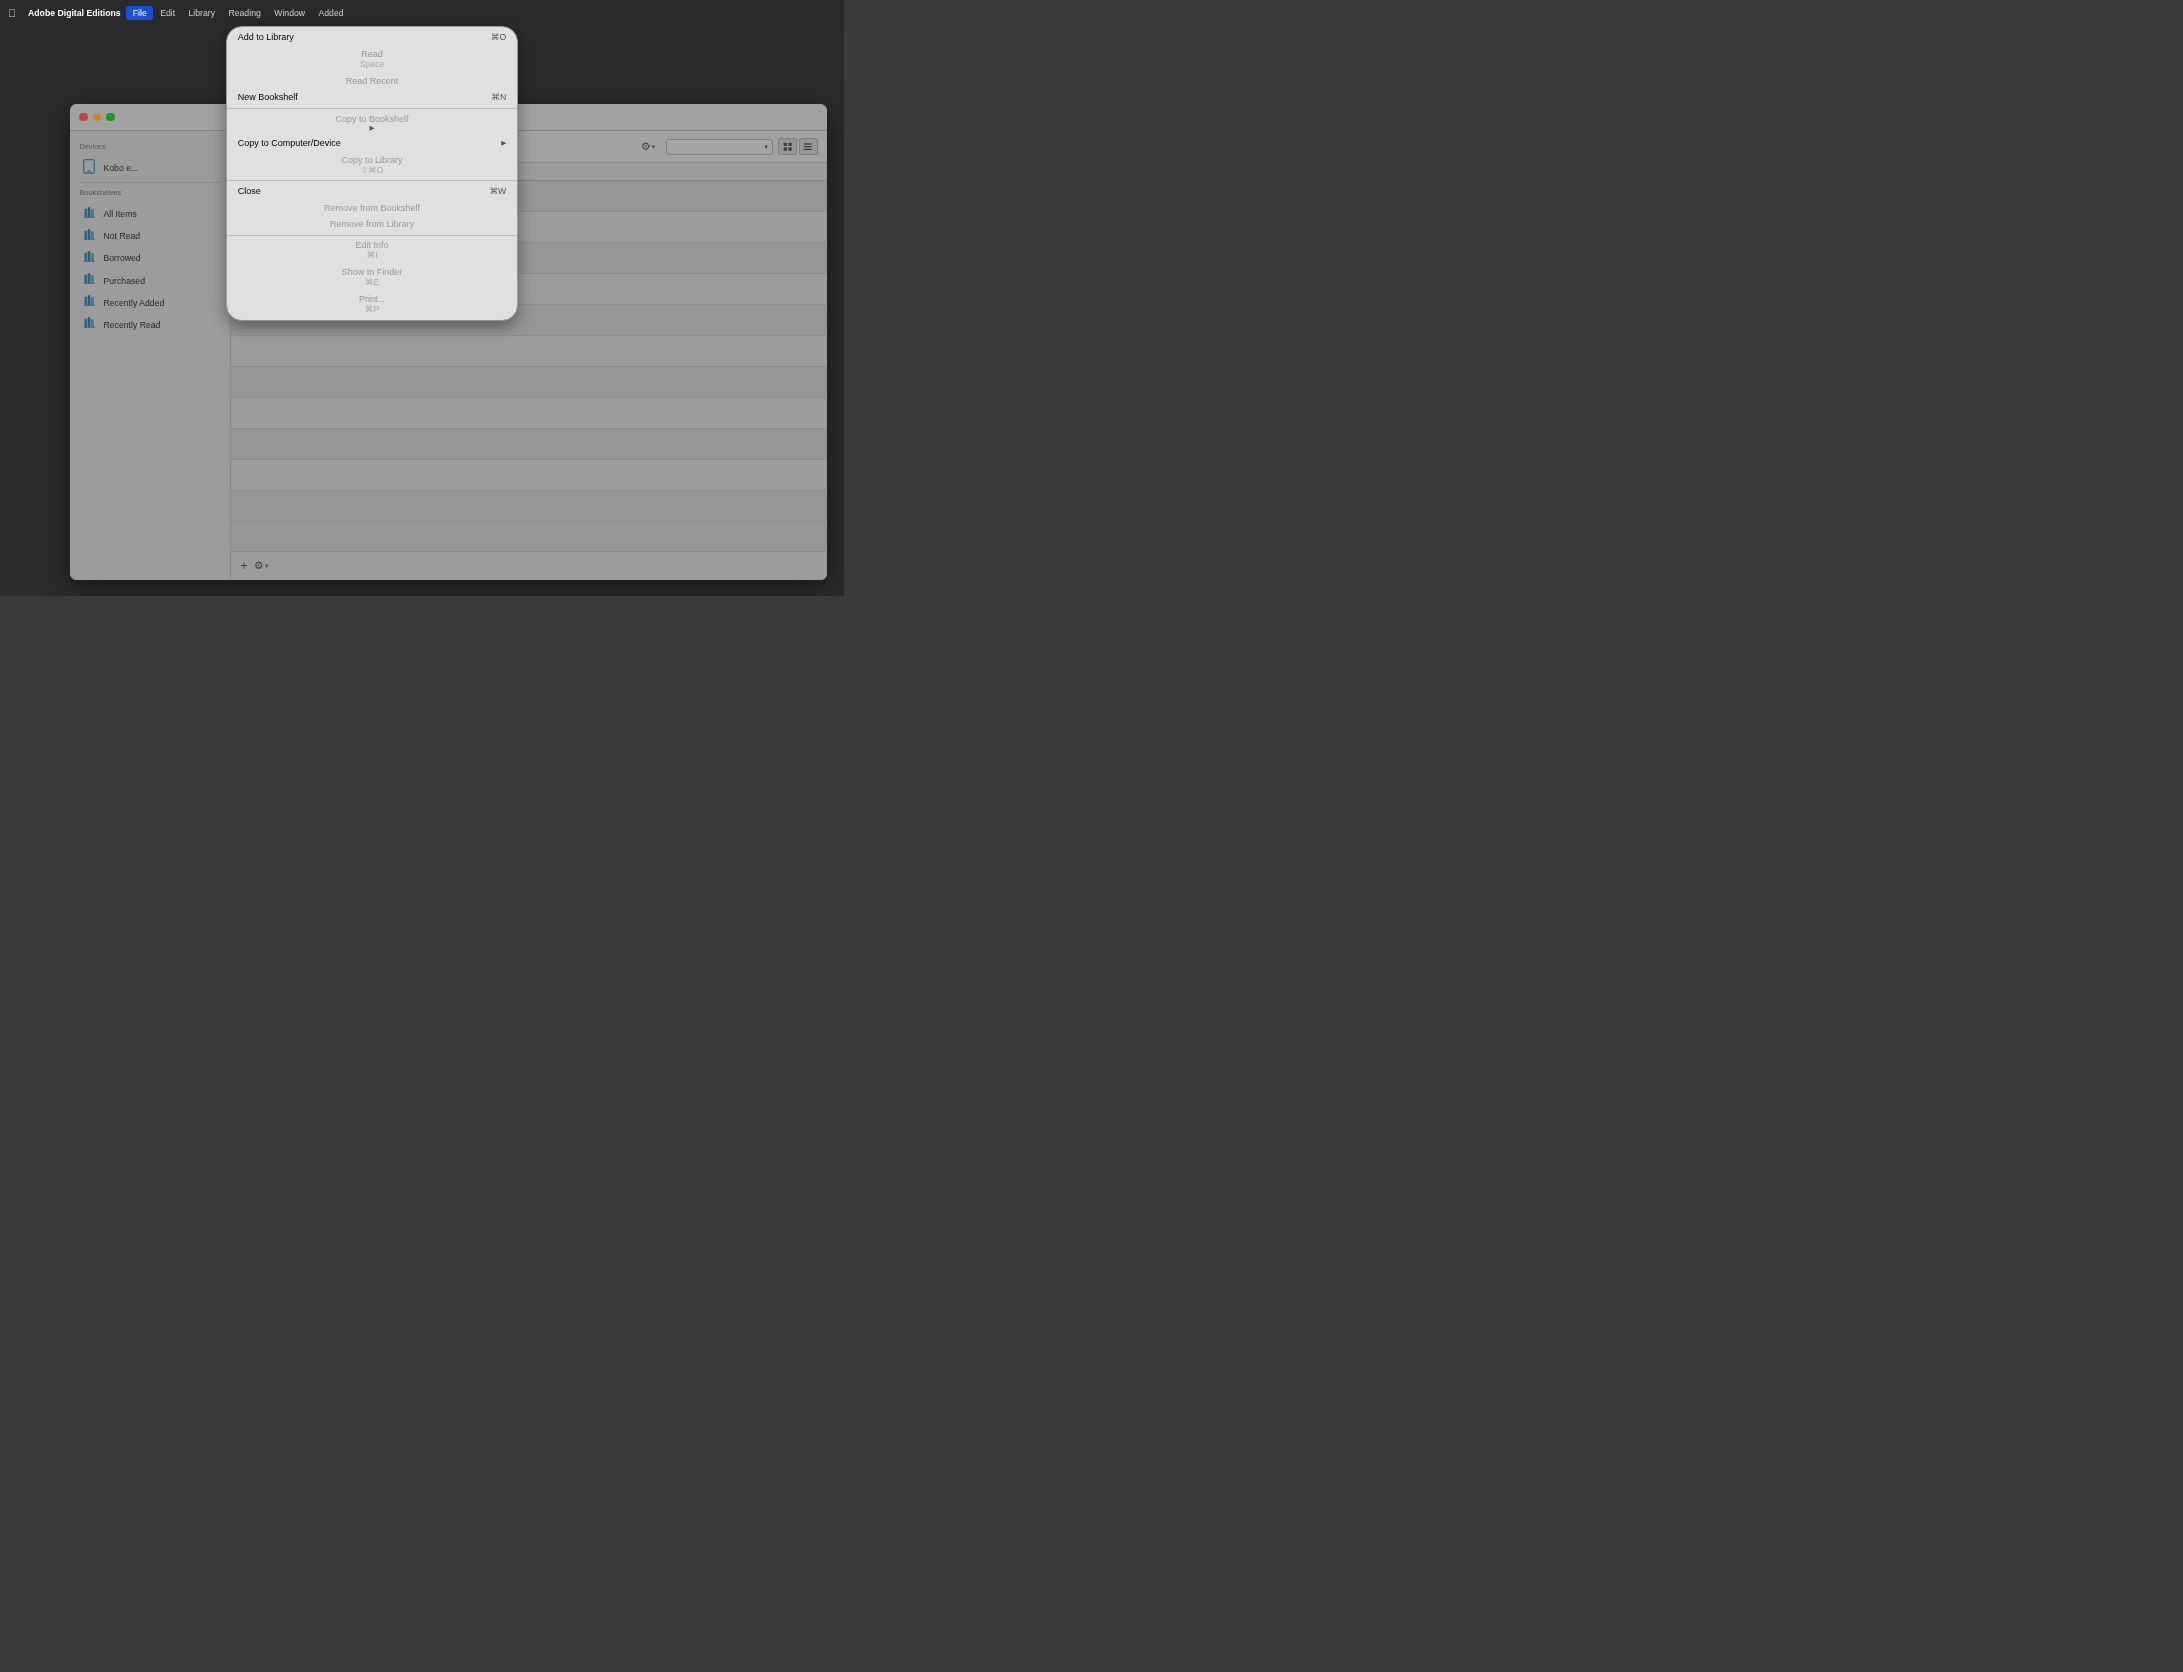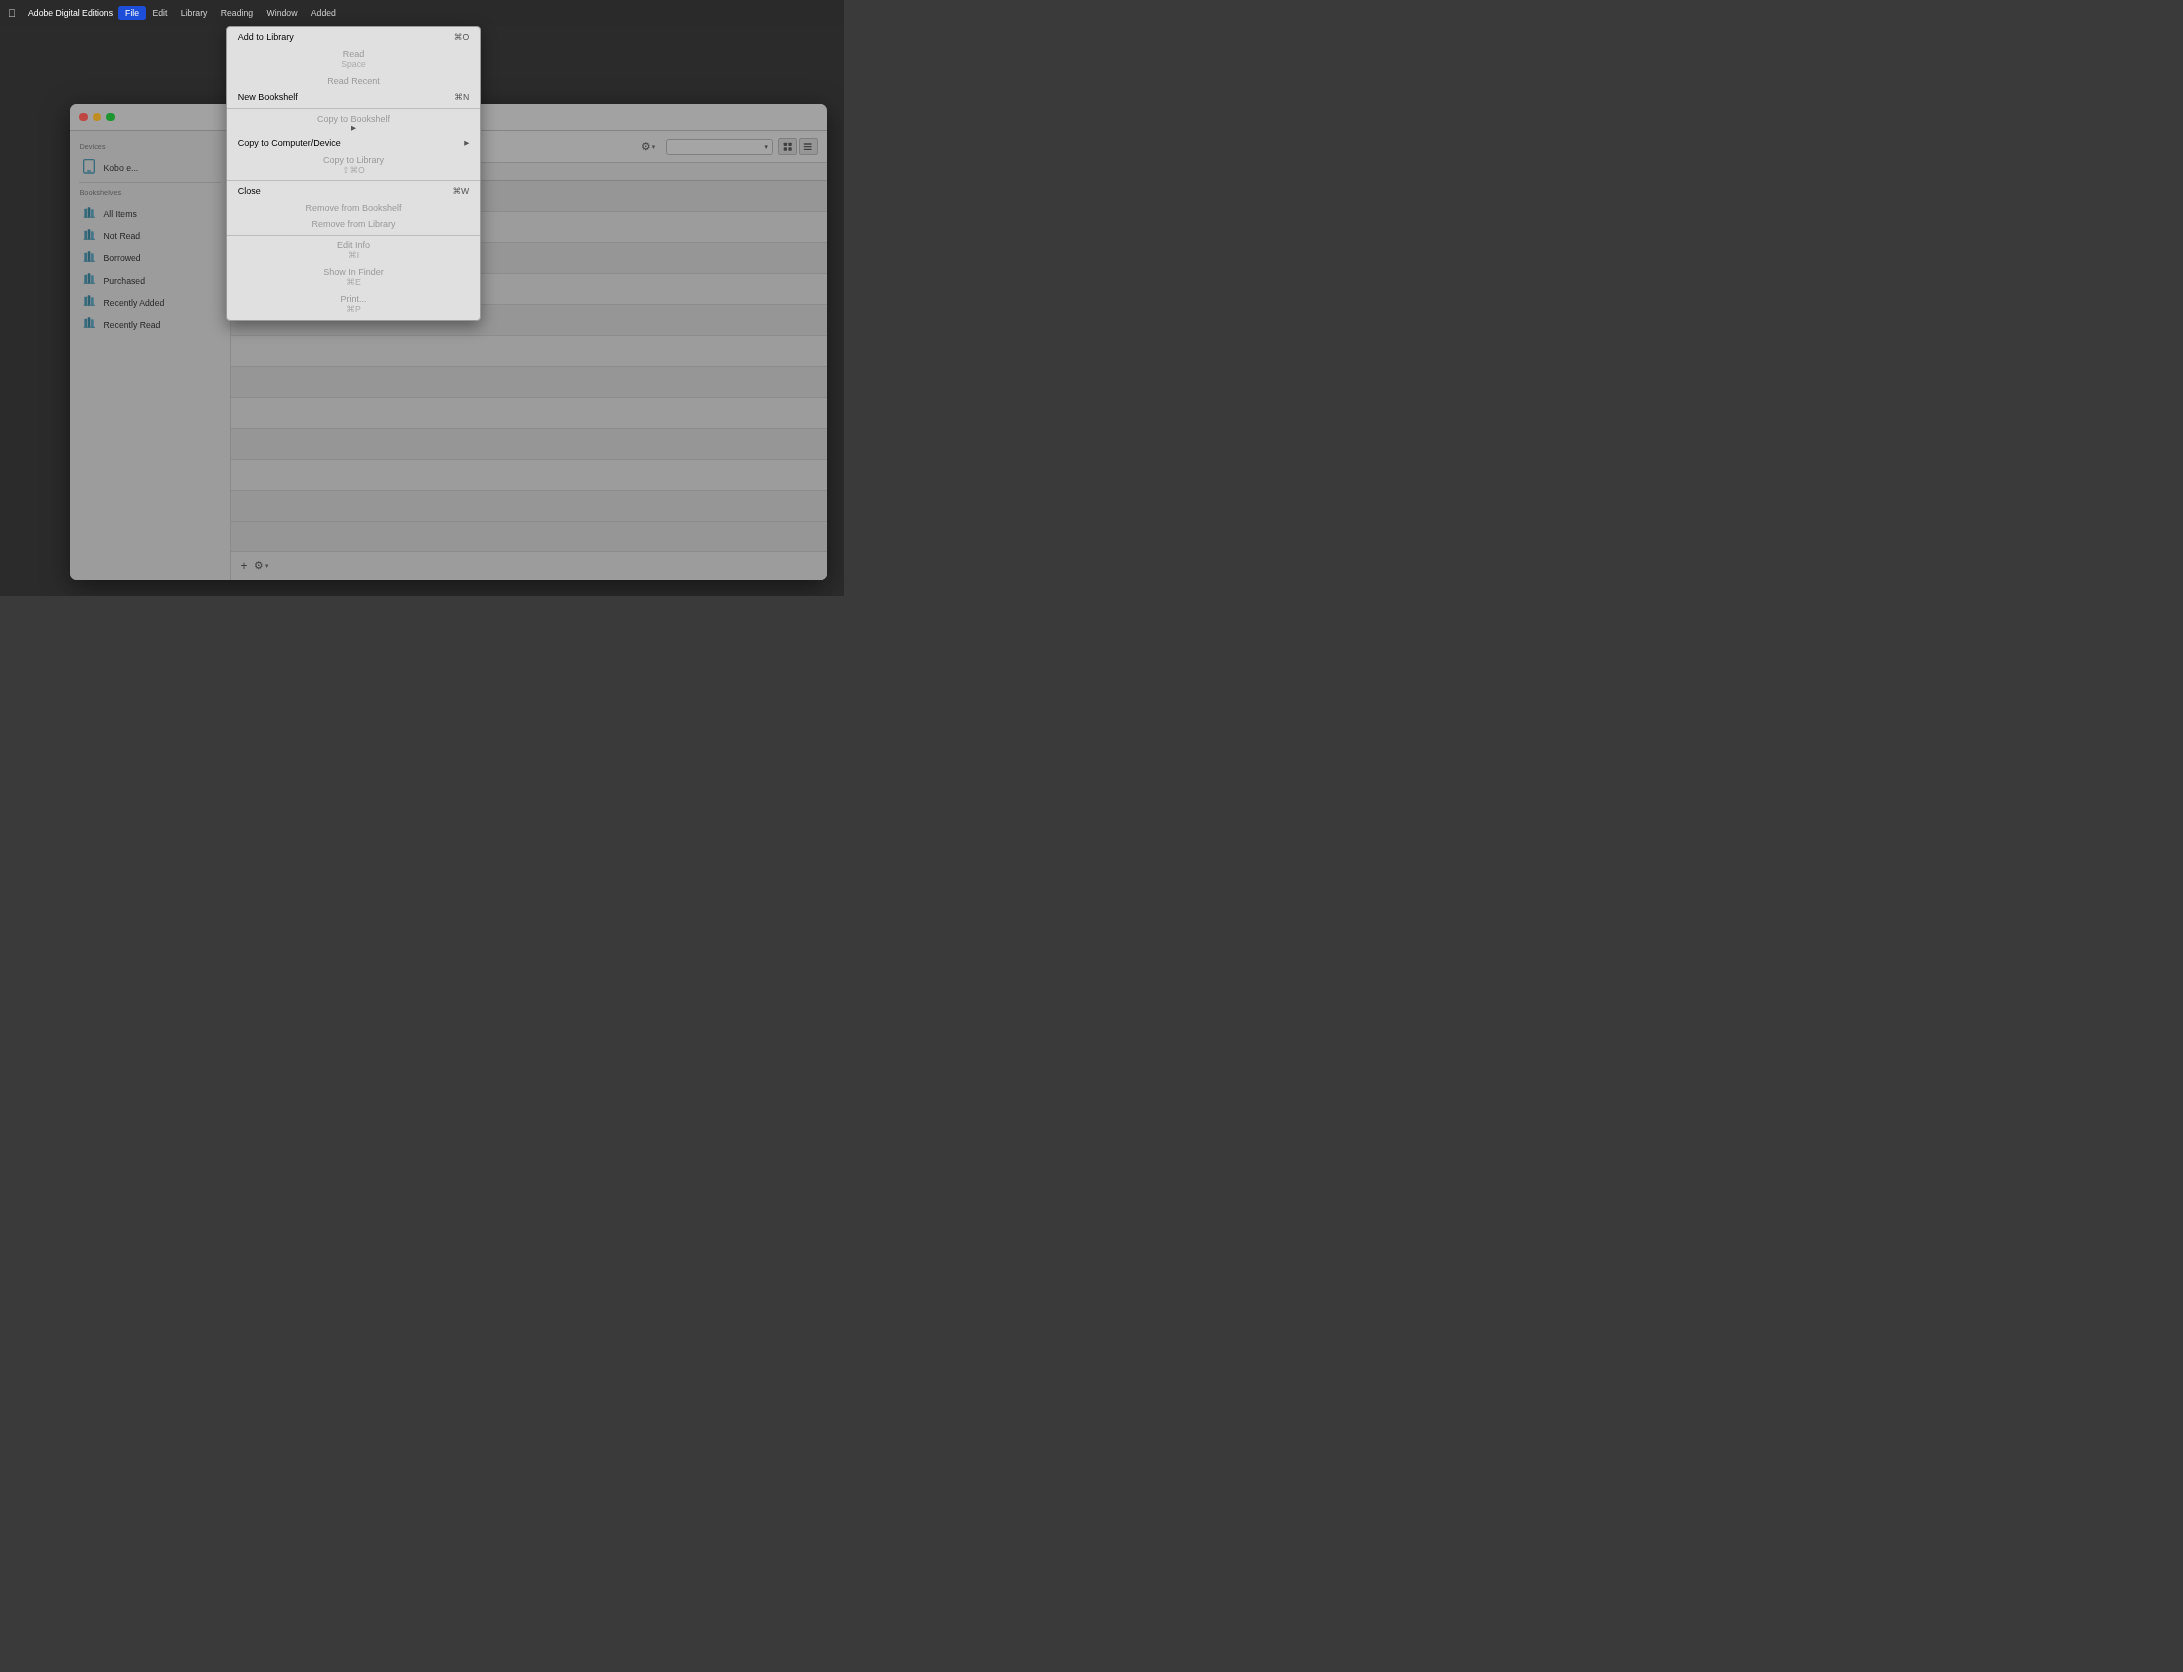--- a/index.html
+++ b/index.html
@@ -24,21 +24,21 @@
       position: relative;
       z-index: 100;
     }
     .apple-logo {
       font-size: 10.7px;
       color: #d0d0d0;
       margin-right: 12px;
     }
     .menubar-app-name {
       font-size: 8.7px;
-      font-weight: 400;
+      font-weight: 700;
       color: #ffffff;
       margin-right: 5.4px;
     }
     .menubar-item {
       font-size: 8.7px;
       color: #d0d0d0;
       padding: 2px 6.7px;
       border-radius: 2.7px;
       cursor: pointer;
     }
@@ -207,24 +207,24 @@
       border-bottom: 0.7px solid #bbb;
     }
     .content-row:nth-child(even) {
       background: #d0d0d0;
     }
 
     .dropdown-menu {
       position: absolute;
       top: 25.5px;
       left: 226px;
-      width: 255px;
+      width: 292px;
       background: #e0e0e0;
       border: 0.7px solid #999;
-      border-radius: 4px;
+      border-radius: 16px;
       box-shadow: 0 5.4px 16px rgba(0,0,0,0.4);
       z-index: 200;
       padding: 2.7px 0;
       overflow: hidden;
     }
 
     .menu-item {
       display: flex;
       align-items: center;
       justify-content: space-between;

